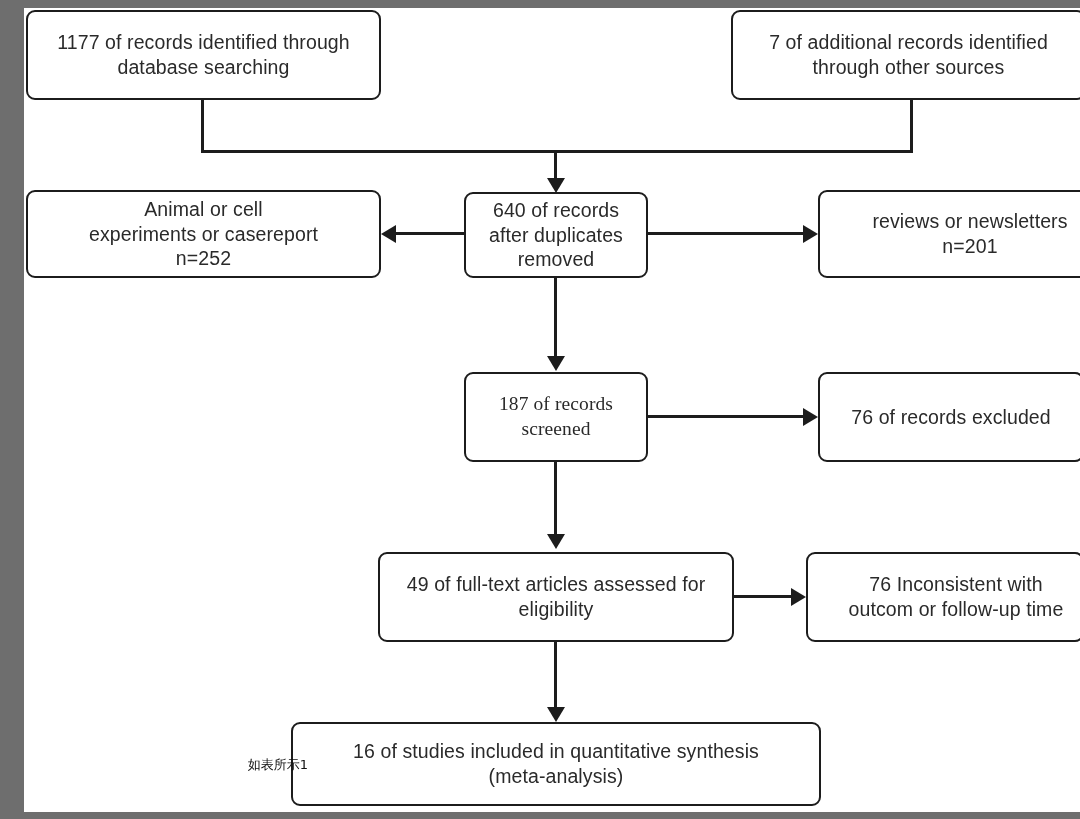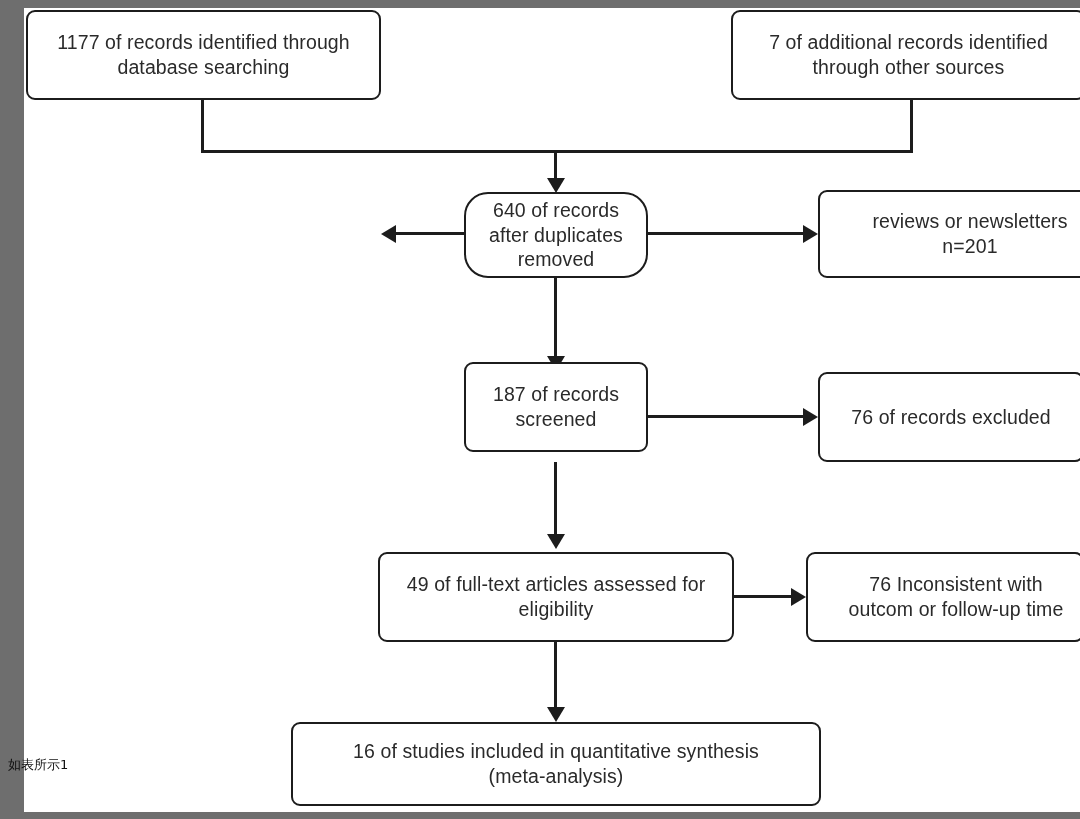--- a/index.html
+++ b/index.html
@@ -78,58 +78,62 @@
     left: 8px;
     top: 758px;
     width: 300px;
     height: 13px;
     overflow: hidden;
     color: #101010;
     font-size: 13px;
     line-height: 13px;
     font-family: "DejaVu Sans", sans-serif;
     z-index: 5;
+    text-align: right;
   }
 </style>
 </head>
 <body>
 
 <div id="stage">
   <div id="canvas">
 
     <div class="box" style="left:2px; top:2px; width:355px; height:90px;">1177 of records identified through
 database searching</div>
 
     <div class="box" style="left:707px; top:2px; width:355px; height:90px;">7 of additional records identified
 through other sources</div>
 
     <div class="conn vline" style="left:177px; top:92px; width:3px; height:53px;"></div>
     <div class="conn vline" style="left:886px; top:92px; width:3px; height:53px;"></div>
     <div class="conn hline" style="left:177px; top:142px; width:712px; height:3px;"></div>
     <div class="conn vline" style="left:530px; top:142px; width:3px; height:36px;"></div>
     <div class="arrow arrow-down" style="left:522.5px; top:170px;"></div>
 
+    <div class="box" style="left:2px; top:182px; width:355px; height:88px;">Animal or cell
+experiments or casereport
+n=252</div>
 
-    <div class="box" style="left:440px; top:184px; width:184px; height:86px;border-radius:24px;">640 of records
+    <div class="box" style="left:440px; top:184px; width:184px; height:86px;">640 of records
 after duplicates
 removed</div>
 
     <div class="box" style="left:794px; top:182px; width:304px; height:88px;">reviews or newsletters
 n=201</div>
 
     <div class="conn hline" style="left:372px; top:224px; width:70px; height:3px;"></div>
     <div class="arrow arrow-left" style="left:357px; top:216.5px;"></div>
 
     <div class="conn hline" style="left:622px; top:224px; width:157px; height:3px;"></div>
     <div class="arrow arrow-right" style="left:779px; top:216.5px;"></div>
 
     <div class="conn vline" style="left:530px; top:270px; width:3px; height:78px;"></div>
     <div class="arrow arrow-down" style="left:522.5px; top:348px;"></div>
 
-    <div class="box" style="left:440px; top:354px; width:184px; height:90px;">187 of records
+    <div class="box" style="left:440px; top:364px; width:184px; height:90px;font-family:Liberation Serif, serif;">187 of records
 screened</div>
 
     <div class="box" style="left:794px; top:364px; width:266px; height:90px;">76 of records excluded</div>
 
     <div class="conn hline" style="left:622px; top:407px; width:157px; height:3px;"></div>
     <div class="arrow arrow-right" style="left:779px; top:399.5px;"></div>
 
     <div class="conn vline" style="left:530px; top:454px; width:3px; height:72px;"></div>
     <div class="arrow arrow-down" style="left:522.5px; top:526px;"></div>
 

